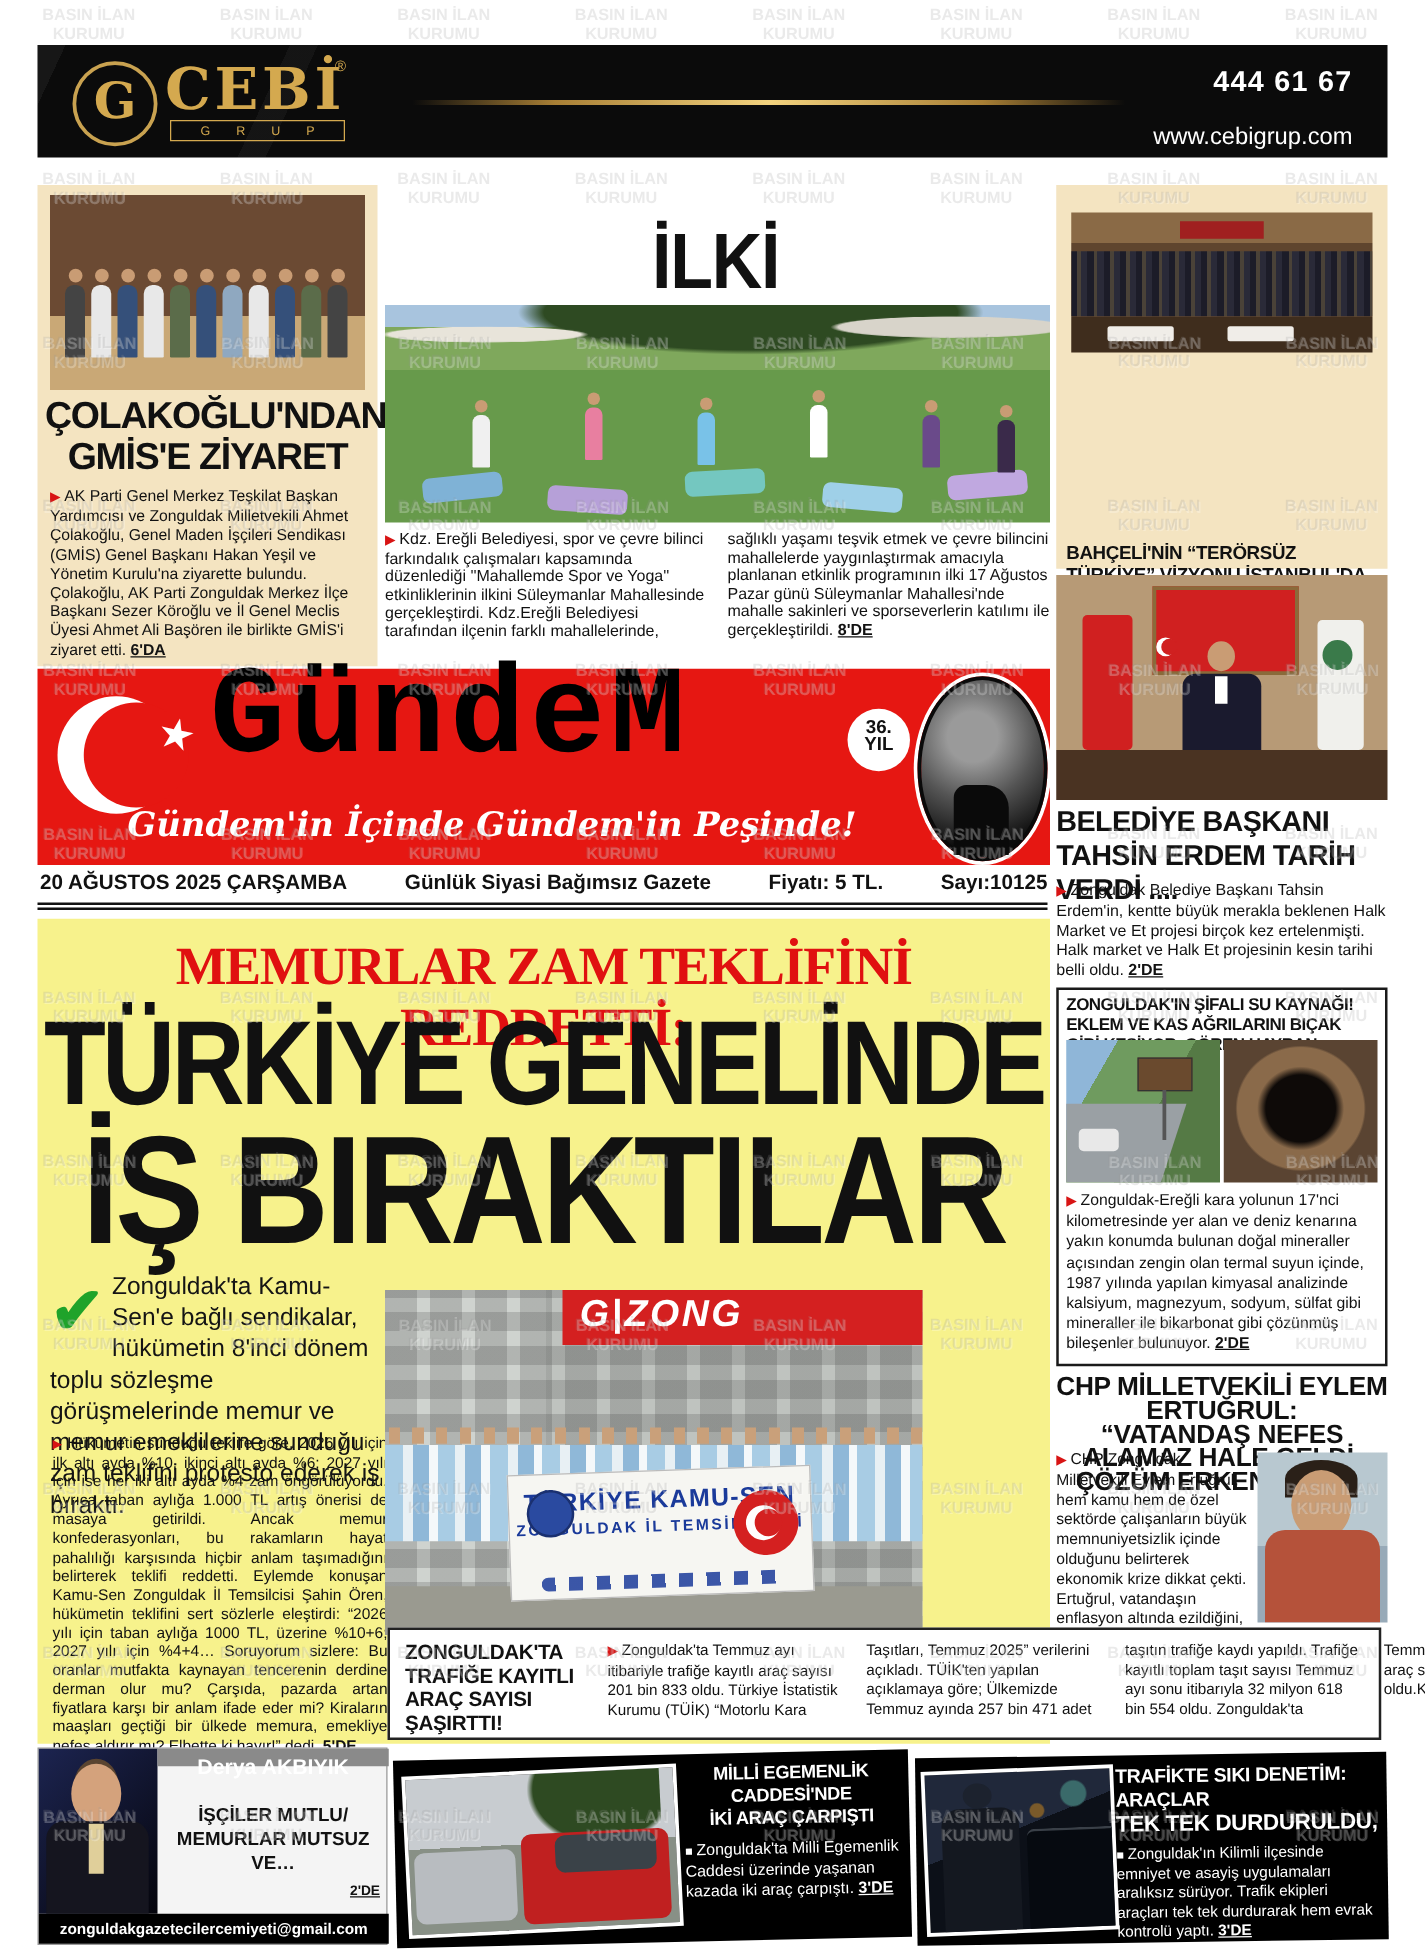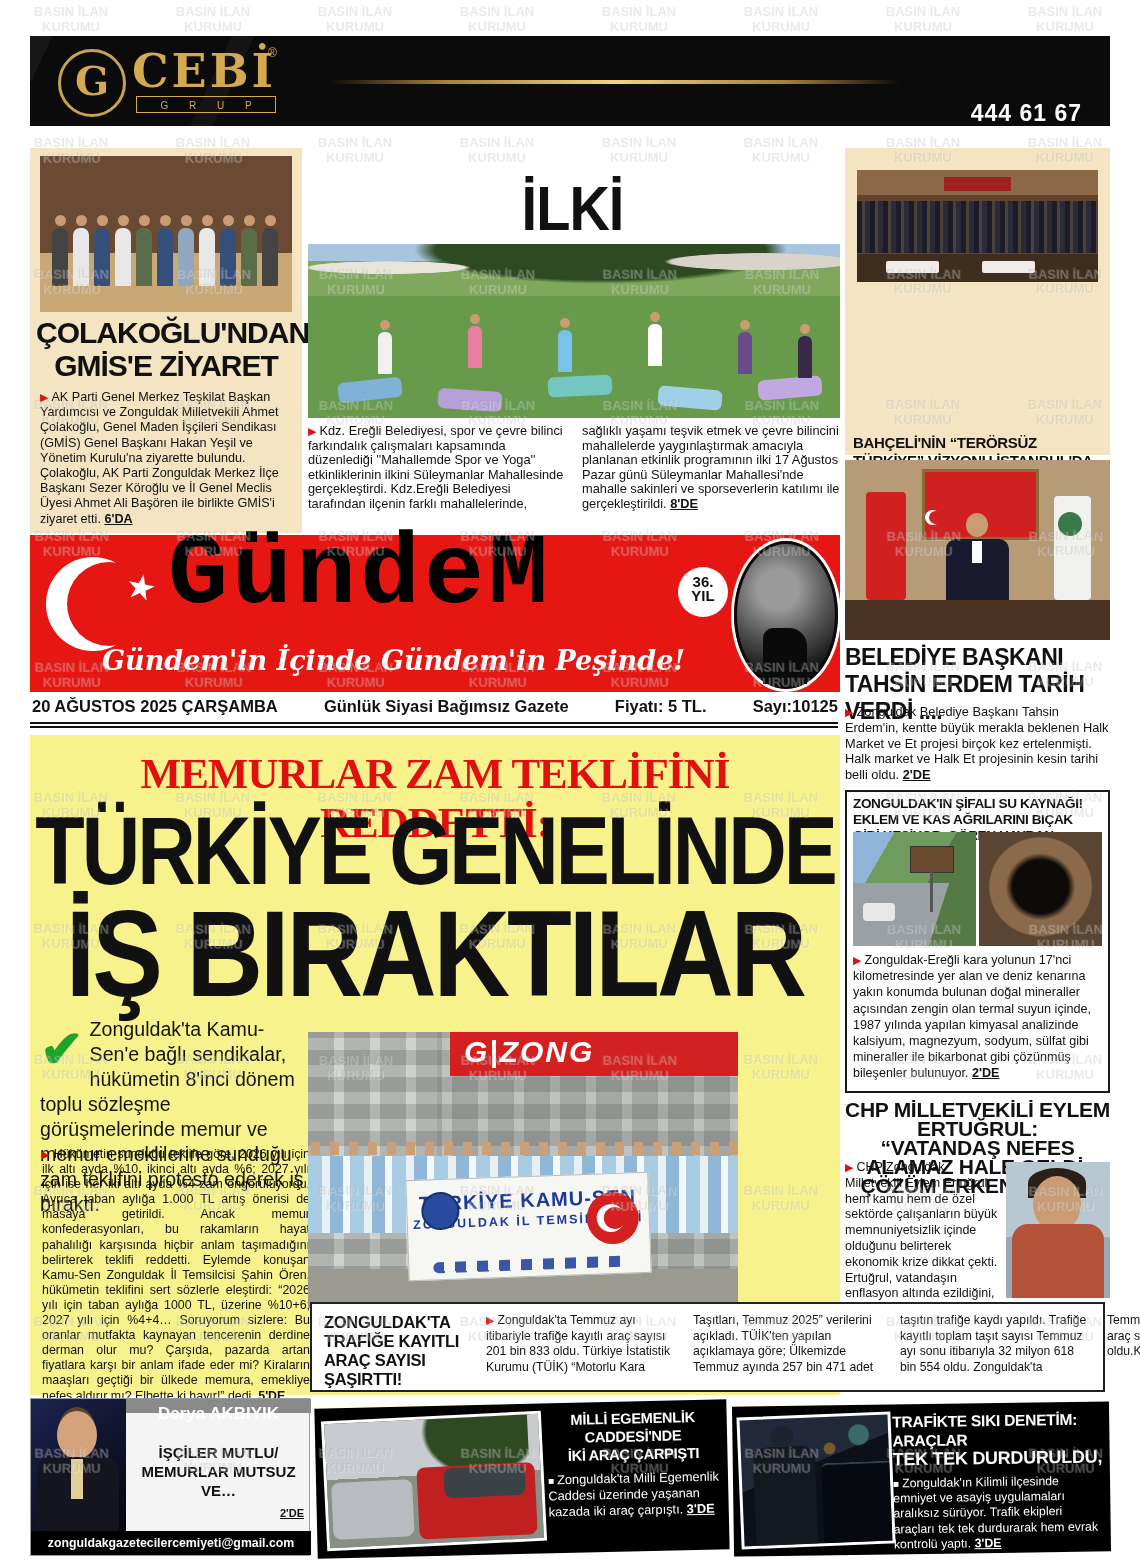--- a/index.html
+++ b/index.html
@@ -19,21 +19,21 @@
      linear-gradient(115deg,rgba(255,255,255,0.05) 0 2%,transparent 2% 18%,rgba(255,255,255,0.04) 18% 20%,transparent 20%),#0b0b0b;}
   .cebi-emblem{left:28px;top:13px;width:62px;height:62px;border:3px solid #c9a250;border-radius:50%;
      color:#d4a94f;font-family:"DejaVu Serif",serif;font-weight:bold;font-size:40px;line-height:58px;text-align:center;}
   .cebi-name{left:102px;top:8px;color:#d4a94f;font-family:"DejaVu Serif",serif;font-weight:bold;font-size:46px;letter-spacing:3px;}
   .cebi-reg{left:238px;top:10px;color:#d4a94f;font-size:12px;}
   .cebi-grup{left:106px;top:60px;width:140px;height:17px;border:1px solid #d4a94f;color:#d4a94f;
      font-size:10px;letter-spacing:9px;text-align:center;line-height:17px;padding-left:9px;box-sizing:border-box;}
   .gold-line{left:300px;top:44px;width:570px;height:4px;
      background:linear-gradient(90deg,transparent,#a87f35 20%,#f3d37f 50%,#a87f35 80%,transparent);}
   .ad-contact{right:28px;top:16px;text-align:right;color:#fff;}
-  .ad-phone{font-size:23px;font-weight:bold;letter-spacing:1px;margin-top:48px;}
+  .ad-phone{font-size:23px;font-weight:bold;letter-spacing:1px;}
   .ad-web{font-size:19px;margin-top:20px;}
 
   
   .cream{background:#f4e4c1;}
   .box-colakoglu{left:30px;top:148px;width:272px;height:385px;}
   .box-bahceli{left:845px;top:148px;width:265px;height:307px;}
 
   .t-col{left:6px;top:168px;width:260px;text-align:center;font-weight:bold;font-size:30px;line-height:33px;letter-spacing:-1px;}
   .b-col{left:10px;top:242px;width:252px;font-size:12.6px;line-height:15.2px;text-align:left;}
 

